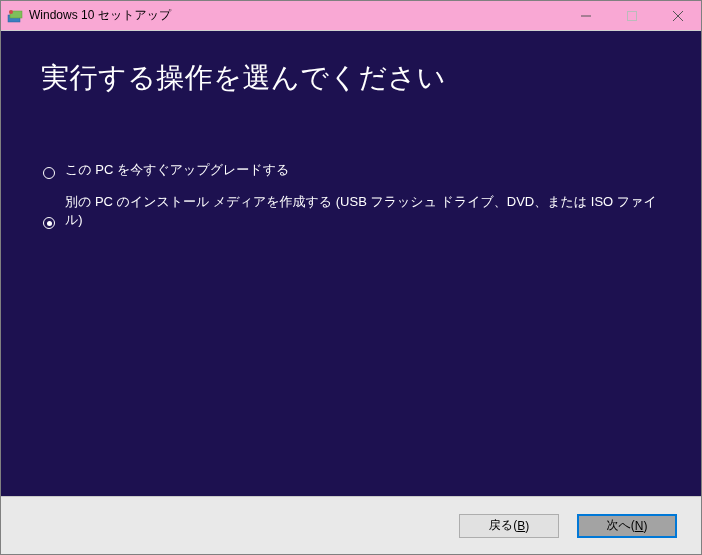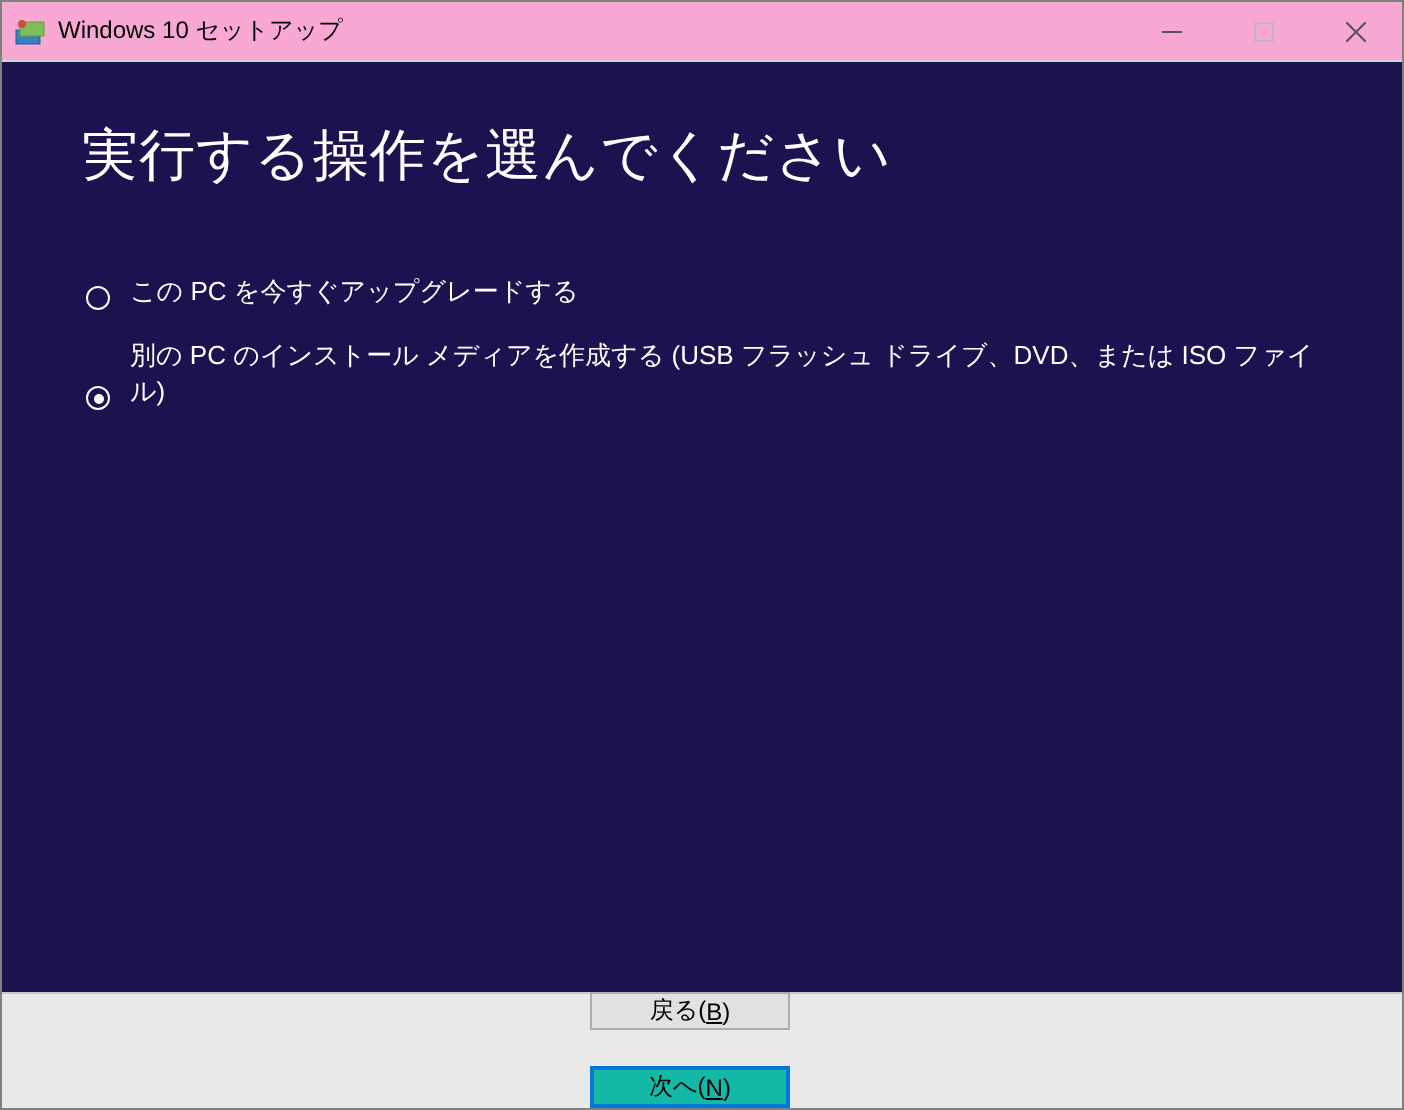--- a/index.html
+++ b/index.html
@@ -67,21 +67,21 @@
       flex: 1;
       background: #1d1150;
       color: #fff;
       padding: 28px 40px 0 40px;
       position: relative;
     }
     .heading {
       font-size: 28px;
       font-weight: 400;
       color: #fff;
-      margin-bottom: 40px;
+      margin-bottom: 64px;
       letter-spacing: 0.5px;
     }
     .options {
       display: flex;
       flex-direction: column;
       gap: 14px;
       padding-left: 2px;
     }
     .option {
       display: flex;
@@ -108,39 +108,38 @@
       border-radius: 50%;
       background: #fff;
     }
     .footer {
       height: 58px;
       background: #e9e9e9;
       border-top: 1px solid #c8c8c8;
       display: flex;
       align-items: center;
       justify-content: flex-end;
-      padding-right: 12px;
+      padding-right: 24px;
       gap: 18px;
-      flex-direction: column;
     }
     .footer-btn {
       width: 100px;
       height: 24px;
       font-size: 12px;
       font-family: inherit;
       display: flex;
       align-items: center;
       justify-content: center;
       background: #e1e1e1;
       border: 1px solid #adadad;
       cursor: default;
     }
     .footer-btn.primary {
       border: 2px solid #0078d7;
-      background: #14b8a6;
+      background: #a3a3a3;
     }
     .underline {
       text-decoration: underline;
     }
   </style>
 </head>
 <body>
 
 <div class="window">
   <div class="titlebar">

